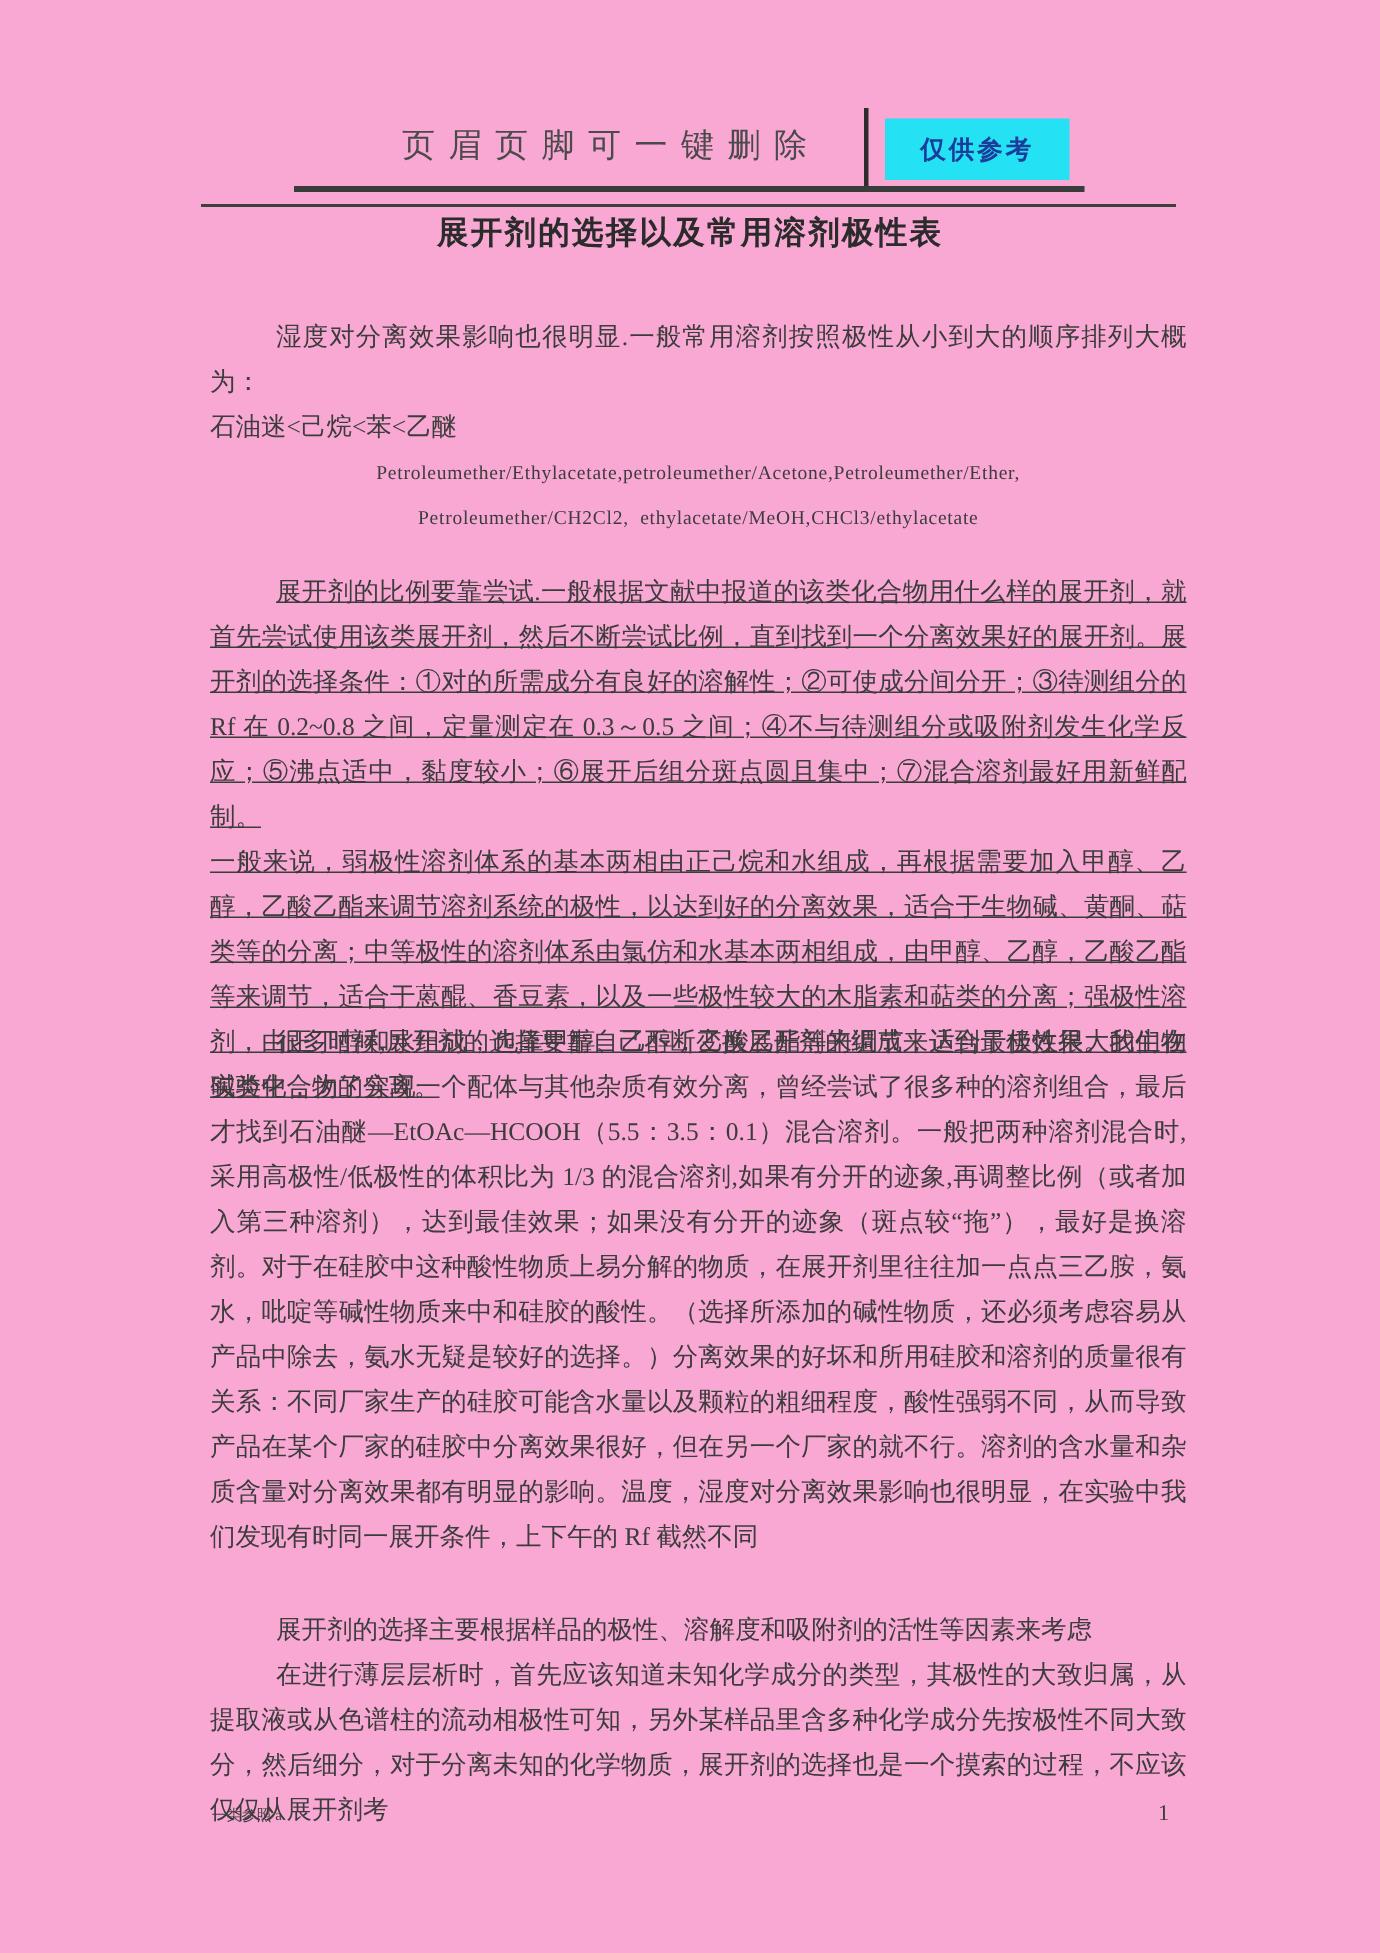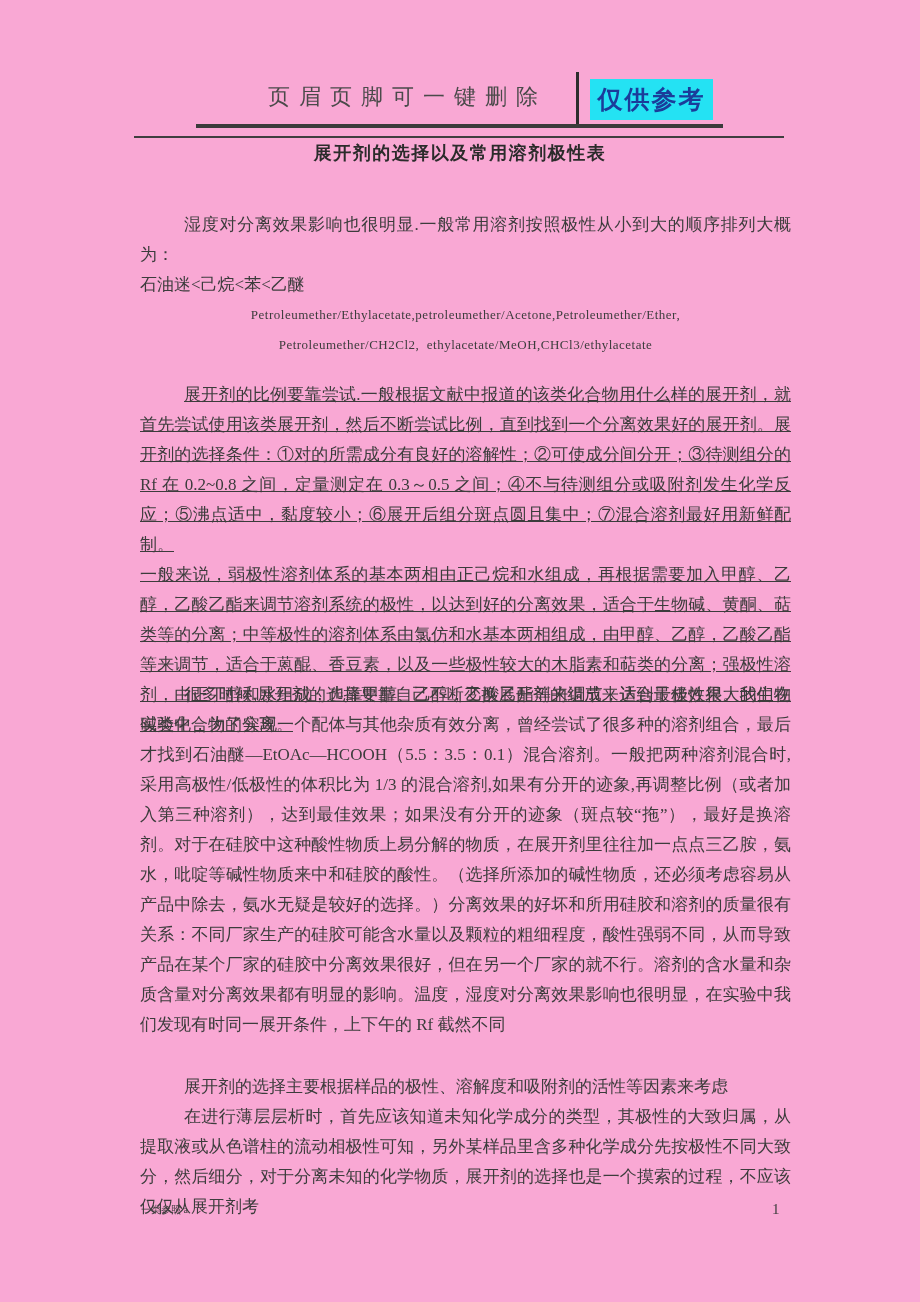--- a/index.html
+++ b/index.html
@@ -12,33 +12,33 @@
   .header-note {
     position:absolute; left:268px; top:82px;
     font-size:22px; letter-spacing:9px; color:#4a4a4a; white-space:nowrap;
   }
   .header-vline {
     position:absolute; left:576px; top:72px; width:3px; height:56px; background:#2d2d2d;
   }
   .header-badge {
     position:absolute; left:590px; top:79px; width:123px; height:41px;
     background:#24e2f3; color:#1b3c9a;
-    font-size:25px; font-weight:bold; letter-spacing:2px;
+    font-size:17px; font-weight:bold; letter-spacing:2px;
     display:flex; align-items:center; justify-content:center; white-space:nowrap;
   }
   .header-rule-thick {
     position:absolute; left:196px; top:124px; width:527px; height:4px; background:#3b3b3b;
   }
   .header-rule-thin {
     position:absolute; left:134px; top:136px; width:650px; height:2px; background:#3f3f3f;
   }
   
   .doc-title {
     position:absolute; left:0; top:141px; width:920px; text-align:center;
-    font-size:18px; font-weight:bold; letter-spacing:1.5px; color:#2b2b2b;
+    font-size:21px; font-weight:bold; letter-spacing:1.5px; color:#2b2b2b;
   }
   
   .block {
     position:absolute; left:140px; width:651px;
     font-size:17px; line-height:30px; text-align:justify; color:#3c3c3c;
   }
   .block p { margin:0; }
   .indent { text-indent:44px; }
   .mono {
     font-family:Liberation Serif, serif;

